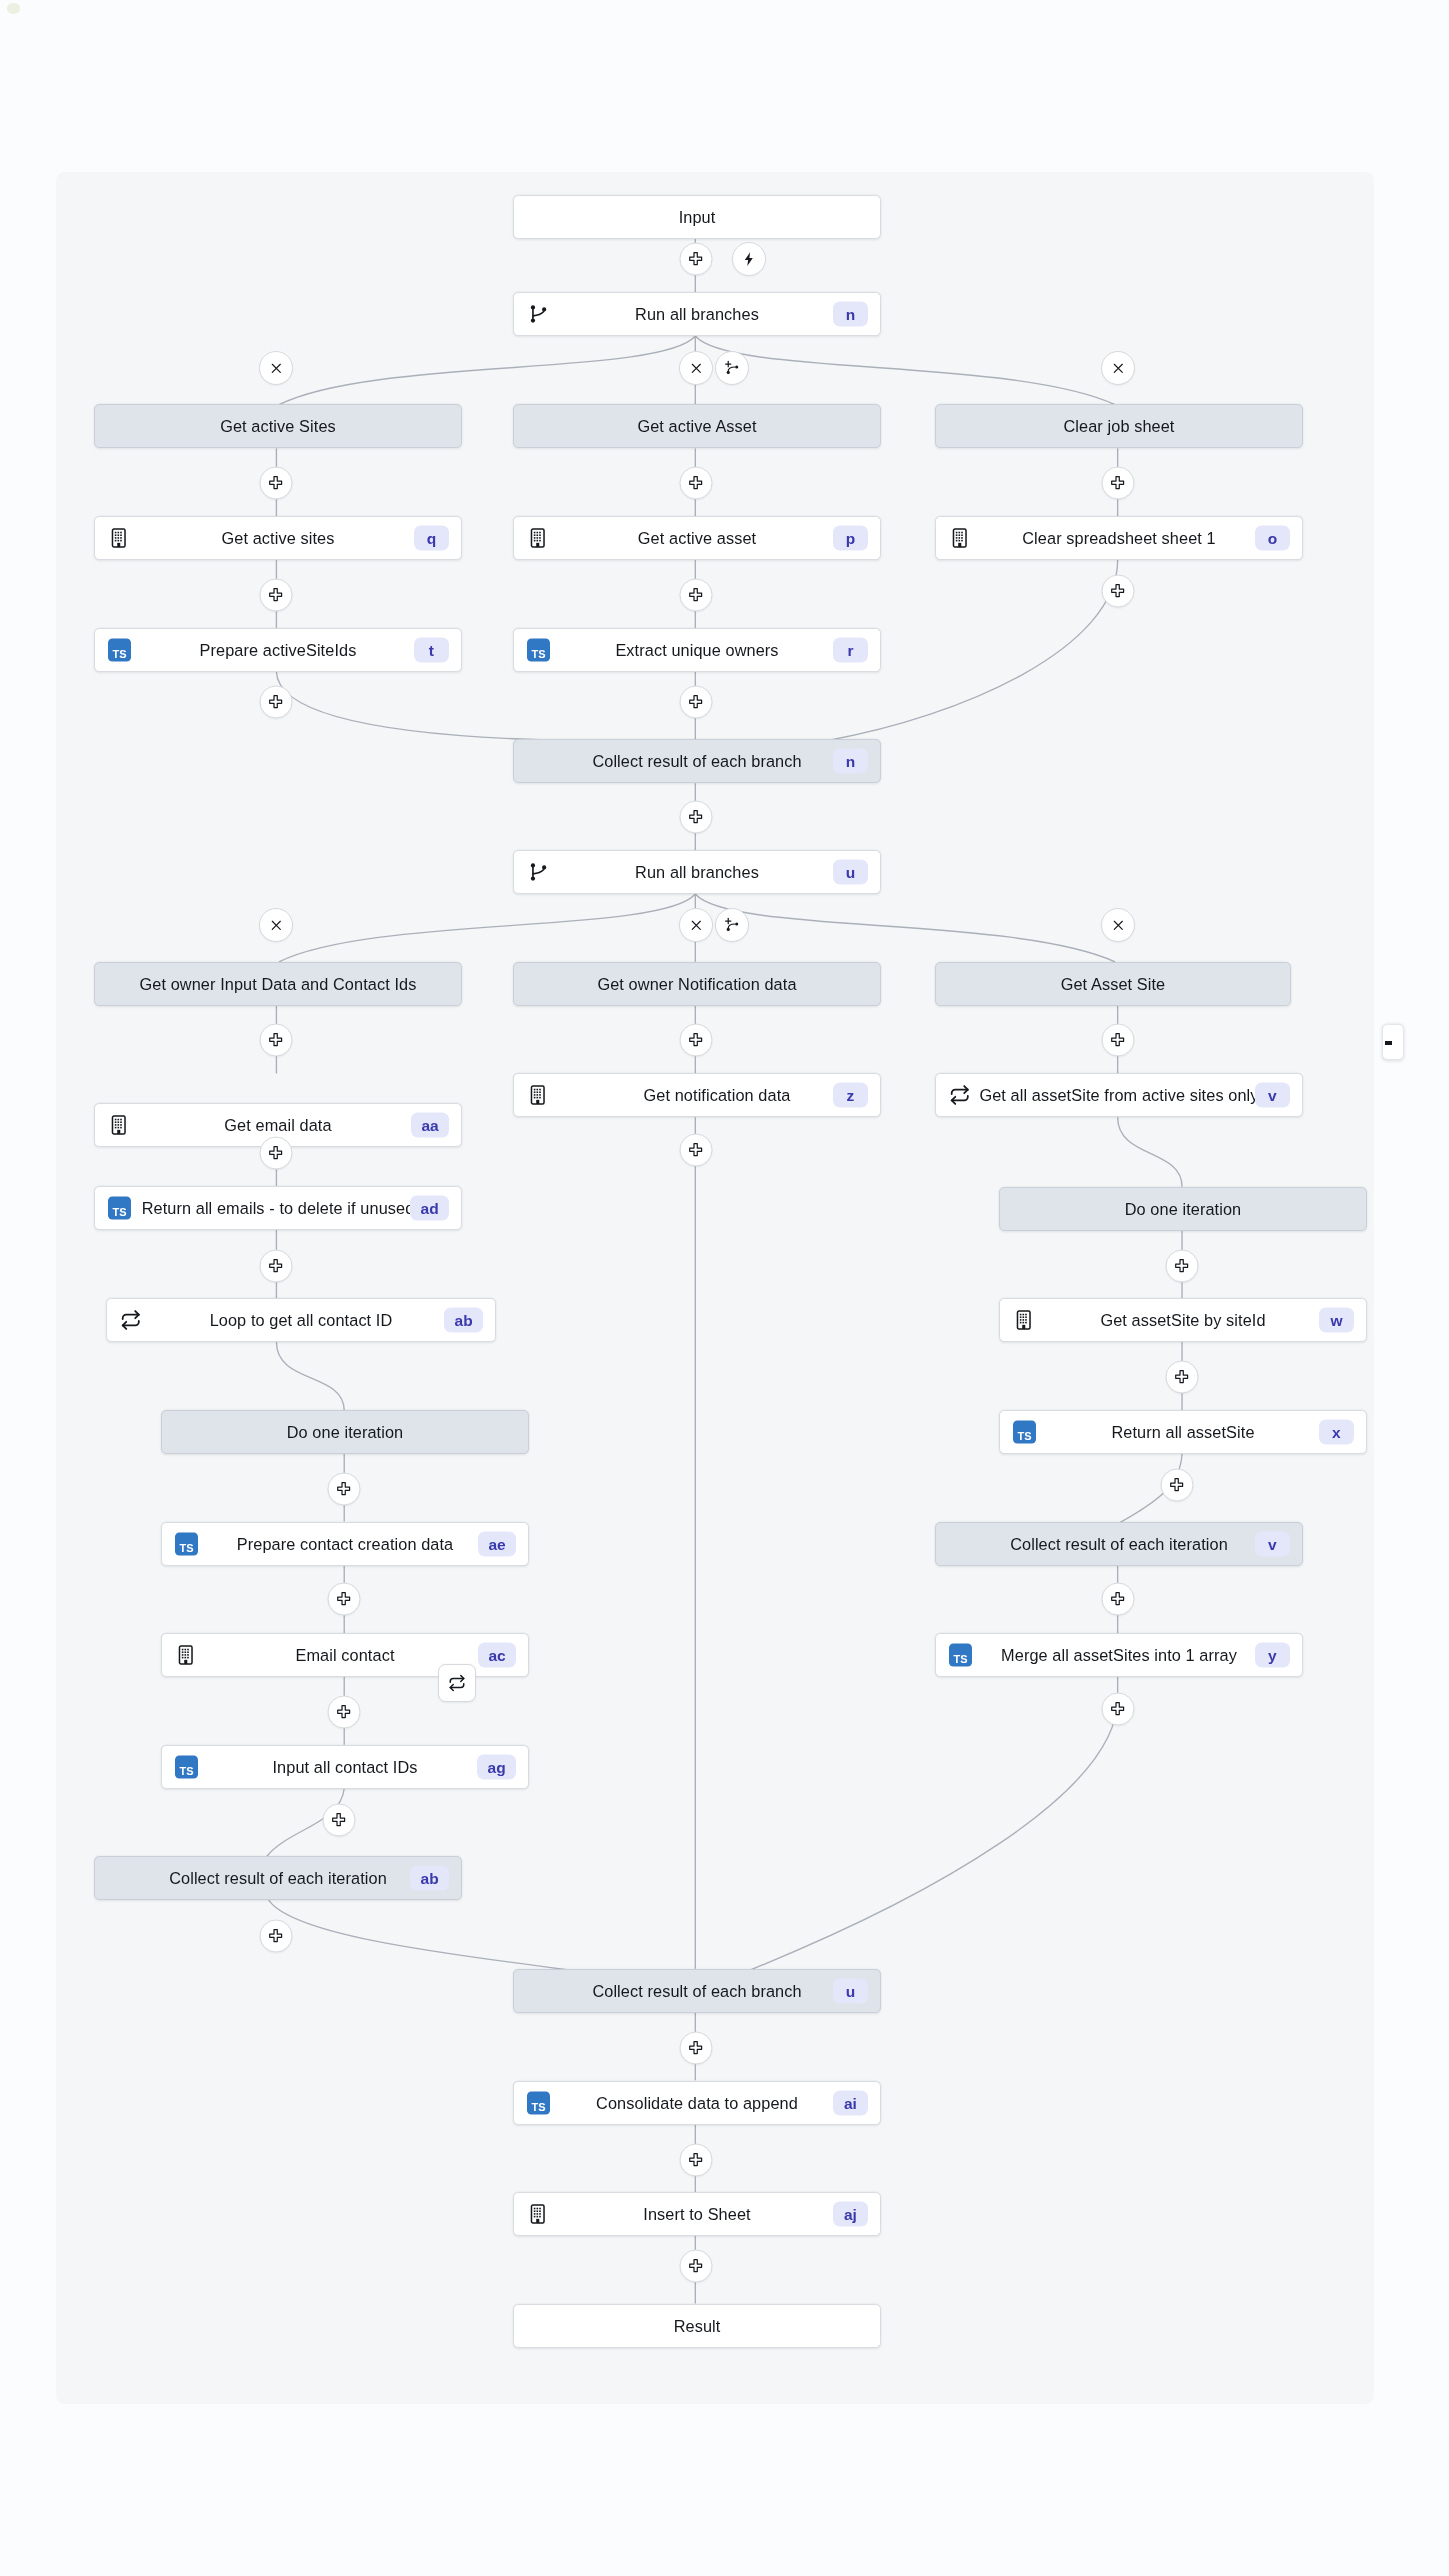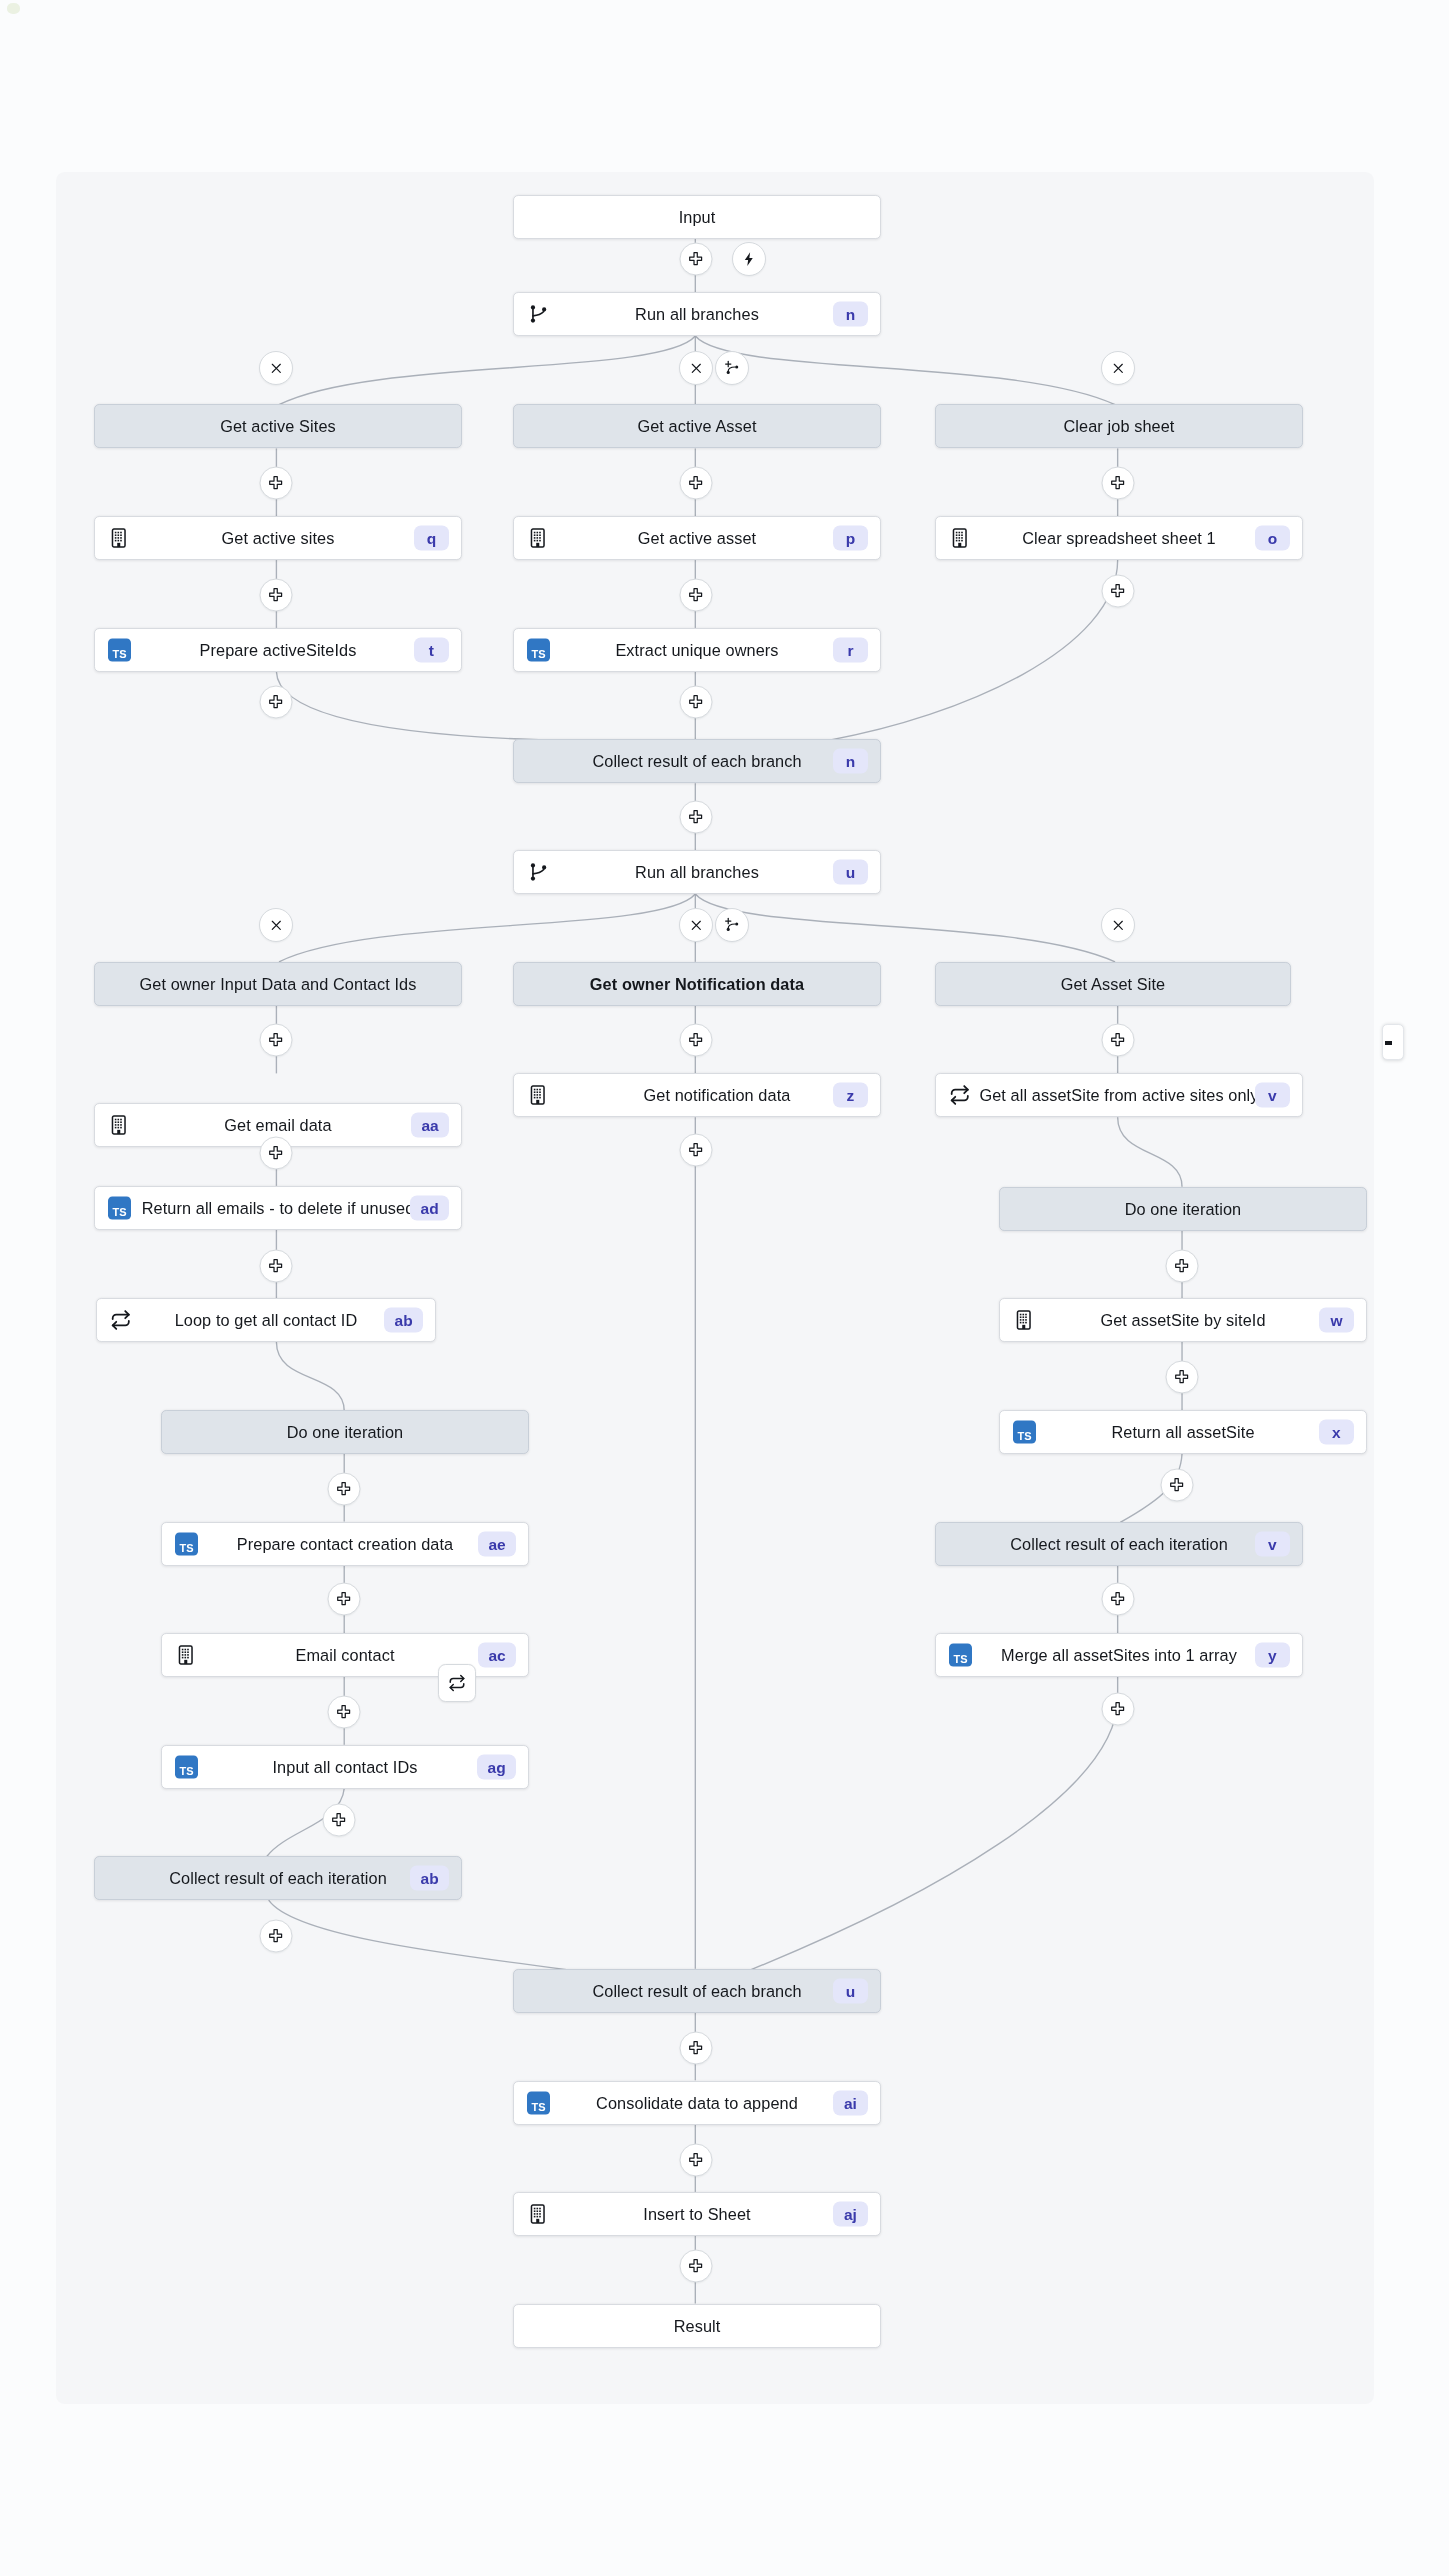--- a/index.html
+++ b/index.html
@@ -213,21 +213,21 @@
             <circle cx="18.7" cy="7" r="2.3"></circle>
           </g>
         </svg>
       </span>
       <span class="nlabel">Run all branches</span>
       <span class="nbadge">u</span>
     </div>
     <div class="node header" style="left: 94px; top: 962px; width: 368px;">
       <span class="nlabel">Get owner Input Data and Contact Ids</span>
     </div>
-    <div class="node header" style="left: 513px; top: 962px; width: 368px; font-weight: bold;">
+    <div class="node header" style="left: 513px; top: 962px; width: 368px;">
       <span class="nlabel">Get owner Notification data</span>
     </div>
     <div class="node header" style="left: 935px; top: 962px; width: 356px;">
       <span class="nlabel">Get Asset Site</span>
     </div>
     <div class="node action" style="left: 94px; top: 1073px; width: 368px; margin-top: 30px;">
       <span class="nicon">
         <svg width="21.5" height="21.5" viewBox="0 0 24 24">
           <rect x="5" y="2" width="14" height="20" rx="1.6" fill="none" stroke="#15181d" stroke-width="1.7"></rect>
           <g fill="#15181d">
@@ -289,21 +289,21 @@
     <div class="node action" style="left: 94px; top: 1186px; width: 368px;">
       <span class="nicon">
         <span class="tsbox">TS</span>
       </span>
       <span class="nlabel">Return all emails - to delete if unused</span>
       <span class="nbadge">ad</span>
     </div>
     <div class="node header" style="left: 999px; top: 1187px; width: 368px;">
       <span class="nlabel">Do one iteration</span>
     </div>
-    <div class="node action" style="left: 96px; top: 1298px; width: 340px;">
+    <div class="node action" style="left: 106px; top: 1298px; width: 390px;">
       <span class="nicon">
         <svg width="21.5" height="21.5" viewBox="0 0 24 24" fill="none" stroke="#15181d" stroke-width="2" stroke-linecap="round" stroke-linejoin="round">
           <path d="m17 2 4 4-4 4"></path>
           <path d="M3 11v-1a4 4 0 0 1 4-4h14"></path>
           <path d="m7 22-4-4 4-4"></path>
           <path d="M21 13v1a4 4 0 0 1-4 4H3"></path>
         </svg>
       </span>
       <span class="nlabel">Loop to get all contact ID</span>
       <span class="nbadge">ab</span>

